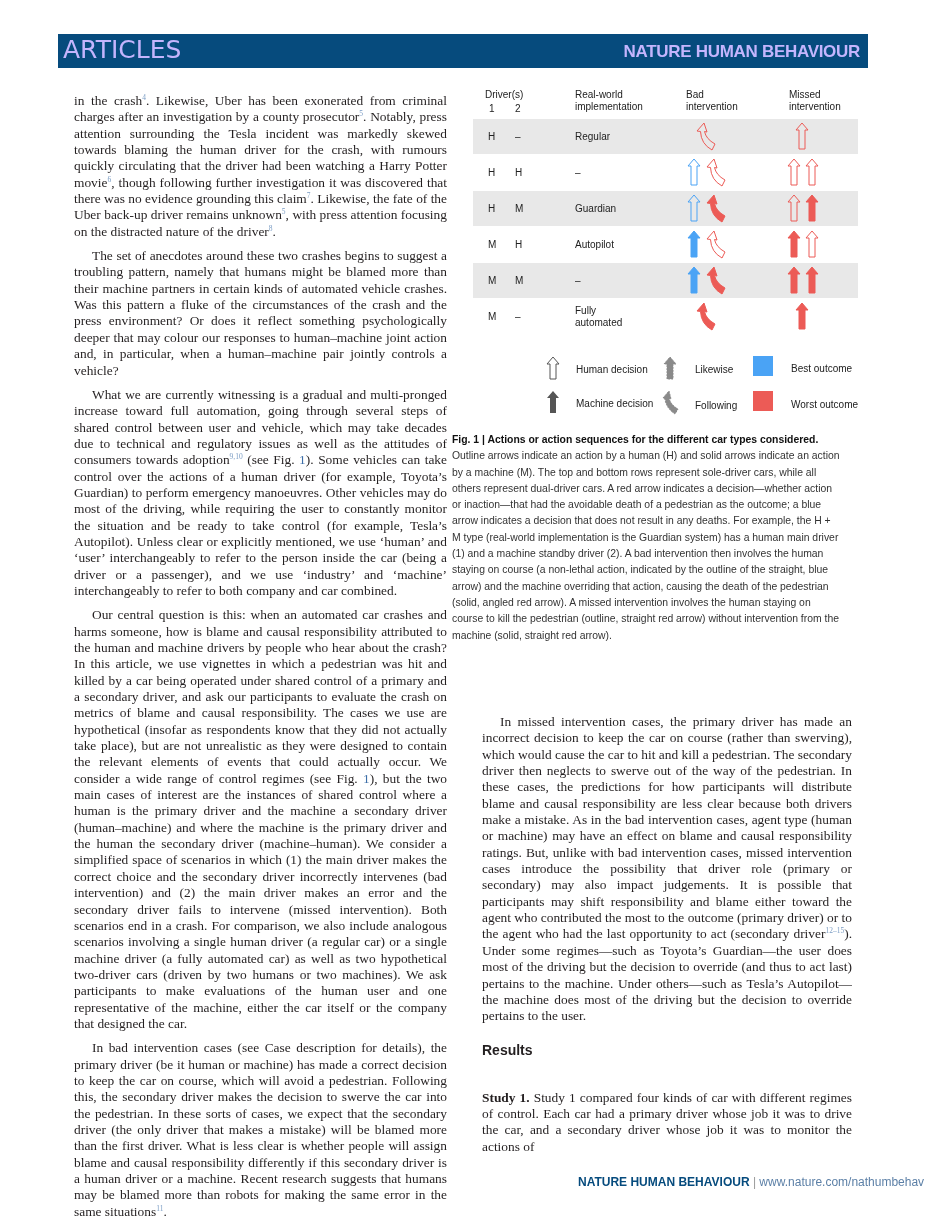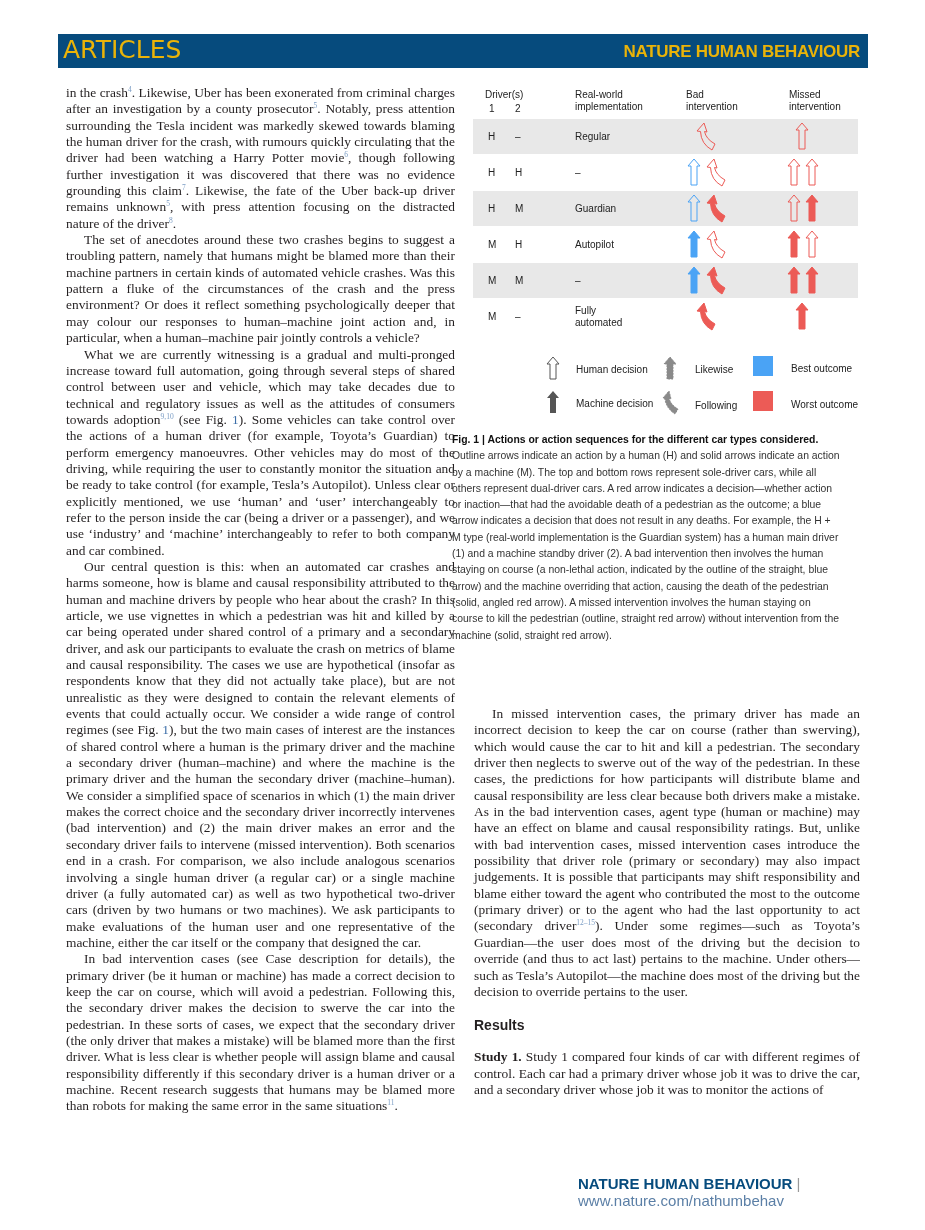--- a/index.html
+++ b/index.html
@@ -1,23 +1,23 @@
 <!DOCTYPE html>
 <html><head>
 <meta charset="utf-8">
 <style>
   html, body { margin: 0; padding: 0; background: #fff; }
   body { width: 925px; height: 1230px; position: relative; overflow: hidden; font-family: "Liberation Serif", serif; color: #231f20; }
-  .banner { position: absolute; left: 58px; top: 34px; width: 810px; height: 34px; background: #064b7d; color: #eab308; }
+  .banner { position: absolute; left: 58px; top: 34px; width: 810px; height: 34px; background: #064b7d; color: #c4b5fd; }
   .banner .left { position: absolute; left: 5px; top: 1px; font-family: "DejaVu Sans", sans-serif; font-size: 25px; letter-spacing: 0px; font-weight: normal; }
   .banner .right { position: absolute; right: 8px; top: 8px; font-family: "Liberation Sans", sans-serif; font-weight: bold; font-size: 17px; letter-spacing: -0.3px; }
   .col { position: absolute; font-size: 13.4px; line-height: 16.35px; text-align: justify; }
   .col-left { left: 66px; top: 85px; width: 389px; }
   .col-right { left: 474px; top: 706px; width: 386px; }
-  .col p { margin: 0; text-indent: 0; }
+  .col p { margin: 8px; text-indent: 0; }
   .col p.ind { text-indent: 18px; }
   sup.ref { color: #7a9cc4; font-size: 7.5px; vertical-align: 5px; line-height: 0; }
   .figlink { color: #3c6ea8; }
   .results-h { font-family: "Liberation Sans", sans-serif; font-weight: bold; font-size: 14px; margin-top: 17px !important; line-height: 16px; }
   .gap { height: 16px; }
   b.study { font-weight: bold; }
 
   
   .fig { position: absolute; left: 473px; top: 84px; width: 390px; height: 340px; font-family: "Liberation Sans", sans-serif; font-size: 10px; color: #222; }
   .fig .hdr { position: absolute; font-size: 10px; line-height: 12px; }
@@ -27,21 +27,21 @@
   .arrows { position: absolute; top: 0; height: 35px; }
   .arrows svg { position: absolute; top: 3px; }
   .legend { position: absolute; left: 0; top: 270px; width: 390px; height: 60px; }
   .legend .item { position: absolute; font-size: 10px; padding-left: 8px; }
   .legend svg { position: absolute; }
   .swatch { position: absolute; width: 20px; height: 20px; }
 
   .caption { position: absolute; left: 452px; top: 432px; width: 390px; font-family: "Liberation Sans", sans-serif; font-size: 10.4px; line-height: 16.3px; color: #333; }
   .caption .title { font-weight: bold; color: #111; }
 
-  .footer { position: absolute; left: 578px; top: 1175px; font-family: "Liberation Sans", sans-serif; font-size: 15px; }
+  .footer { position: absolute; left: 578px; top: 1175px; font-family: "Liberation Sans", sans-serif; font-size: 12px; }
   .footer .journal { color: #064b7d; font-weight: bold; }
   .footer .sep { color: #999; }
   .footer .url { color: #5b7fa6; }
 </style>
 </head>
 <body>
 
 <div class="banner">
   <span class="left">ARTICLES</span>
   <span class="right">NATURE HUMAN BEHAVIOUR</span>

